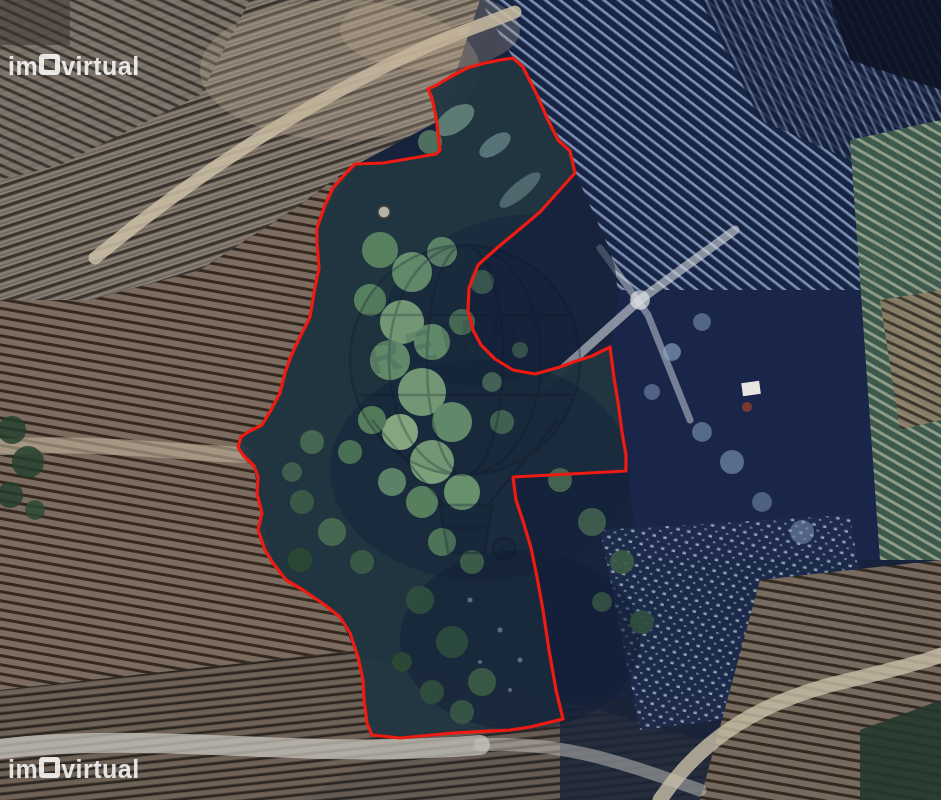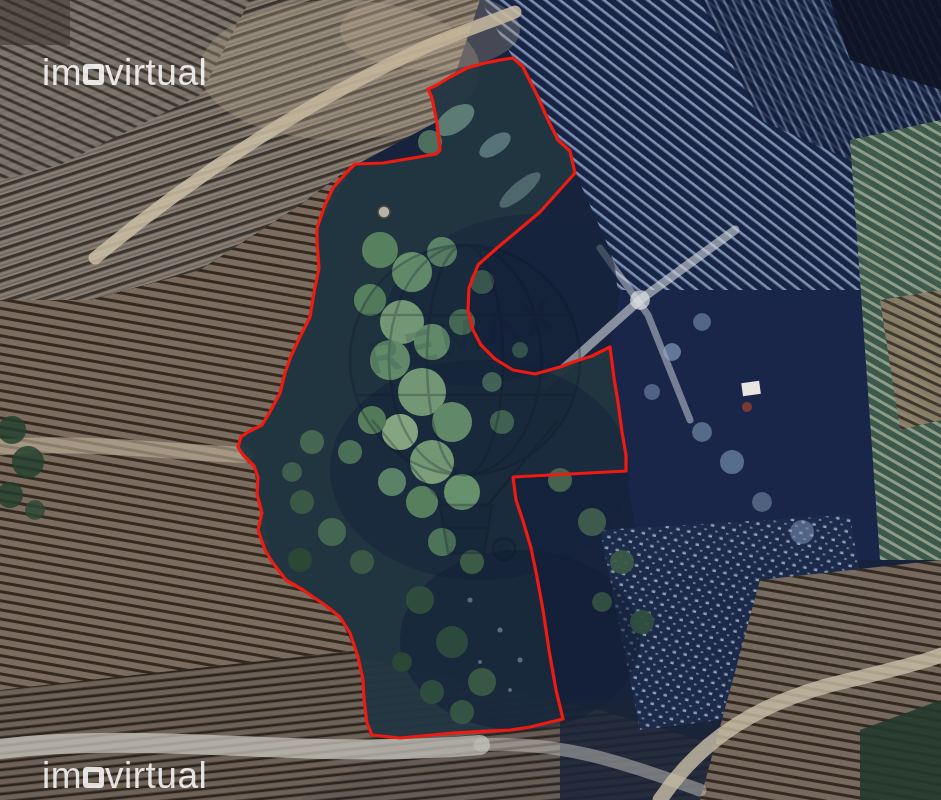--- a/index.html
+++ b/index.html
@@ -2,23 +2,23 @@
 <html><head>
 <meta charset="utf-8">
 <style>
   html,body{margin:0;padding:0;background:#000;}
   .stage{
     position:relative;width:941px;height:800px;overflow:hidden;
     background:#17223d;font-family:"Liberation Sans",sans-serif;
   }
   .stage svg{position:absolute;left:0;top:0;display:block;}
   .wm{
-    position:absolute;left:8px;line-height:1;font-weight:normal;font-size:37px;
+    position:absolute;left:8px;line-height:1;font-weight:bold;font-size:25px;
     letter-spacing:.5px;color:rgba(255,255,255,.85);white-space:nowrap;
-    user-select:none;z-index:5;margin-left:34px;
+    user-select:none;z-index:5;
   }
   .wm-top{top:54px;}
   .wm-bottom{top:757px;}
   .sq-o{
     display:inline-block;width:11px;height:11px;margin:0 1px;
     border:5px solid rgba(255,255,255,.85);border-radius:4px;
   }
 </style>
 </head>
 <body>

